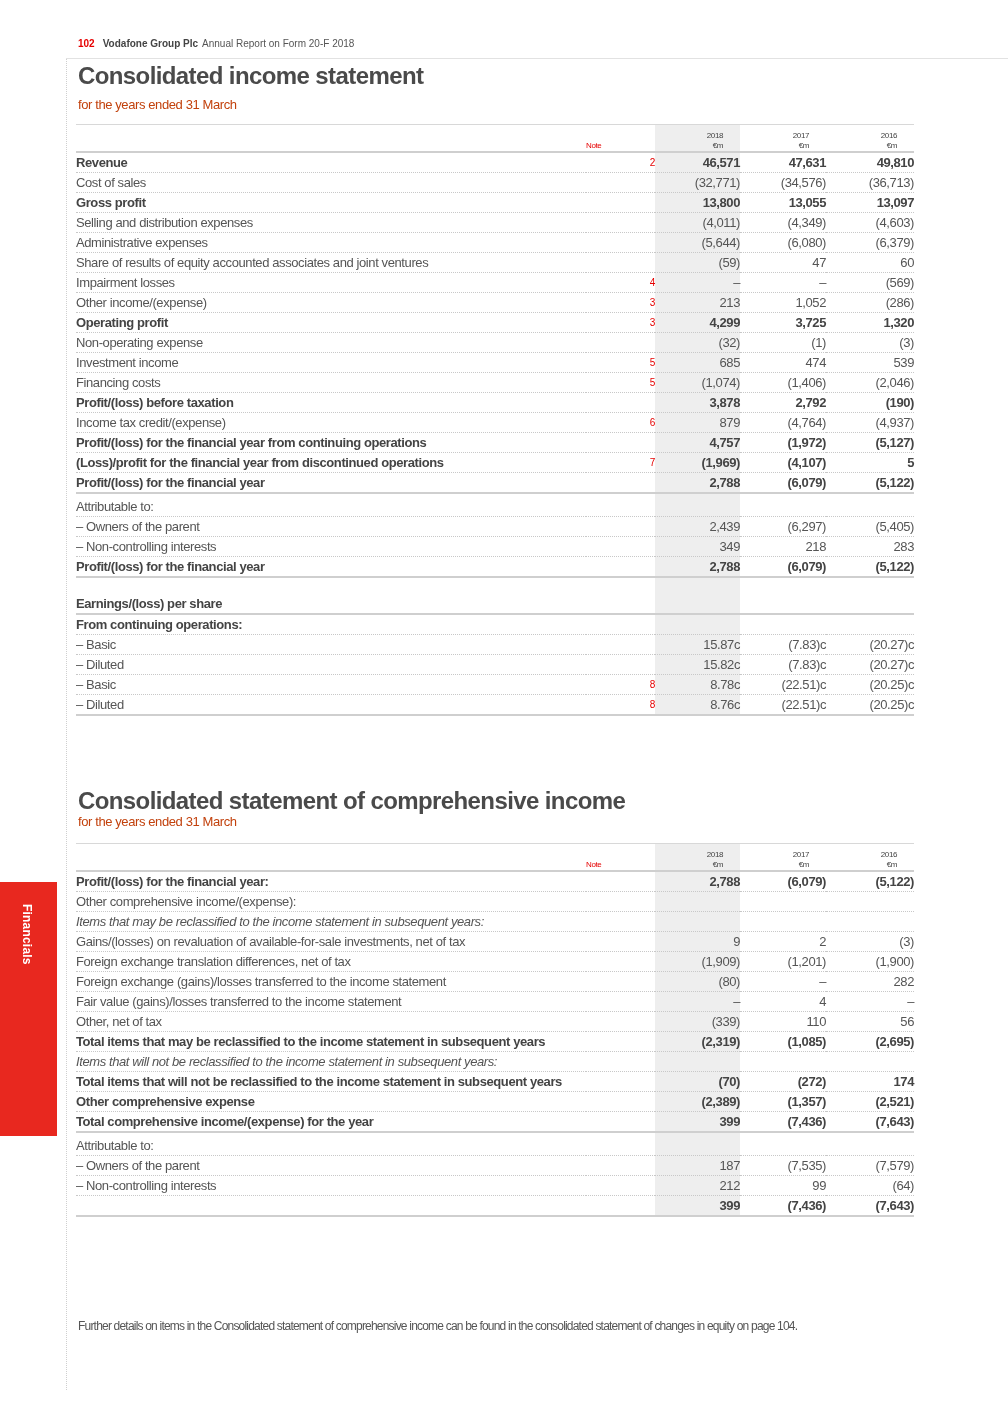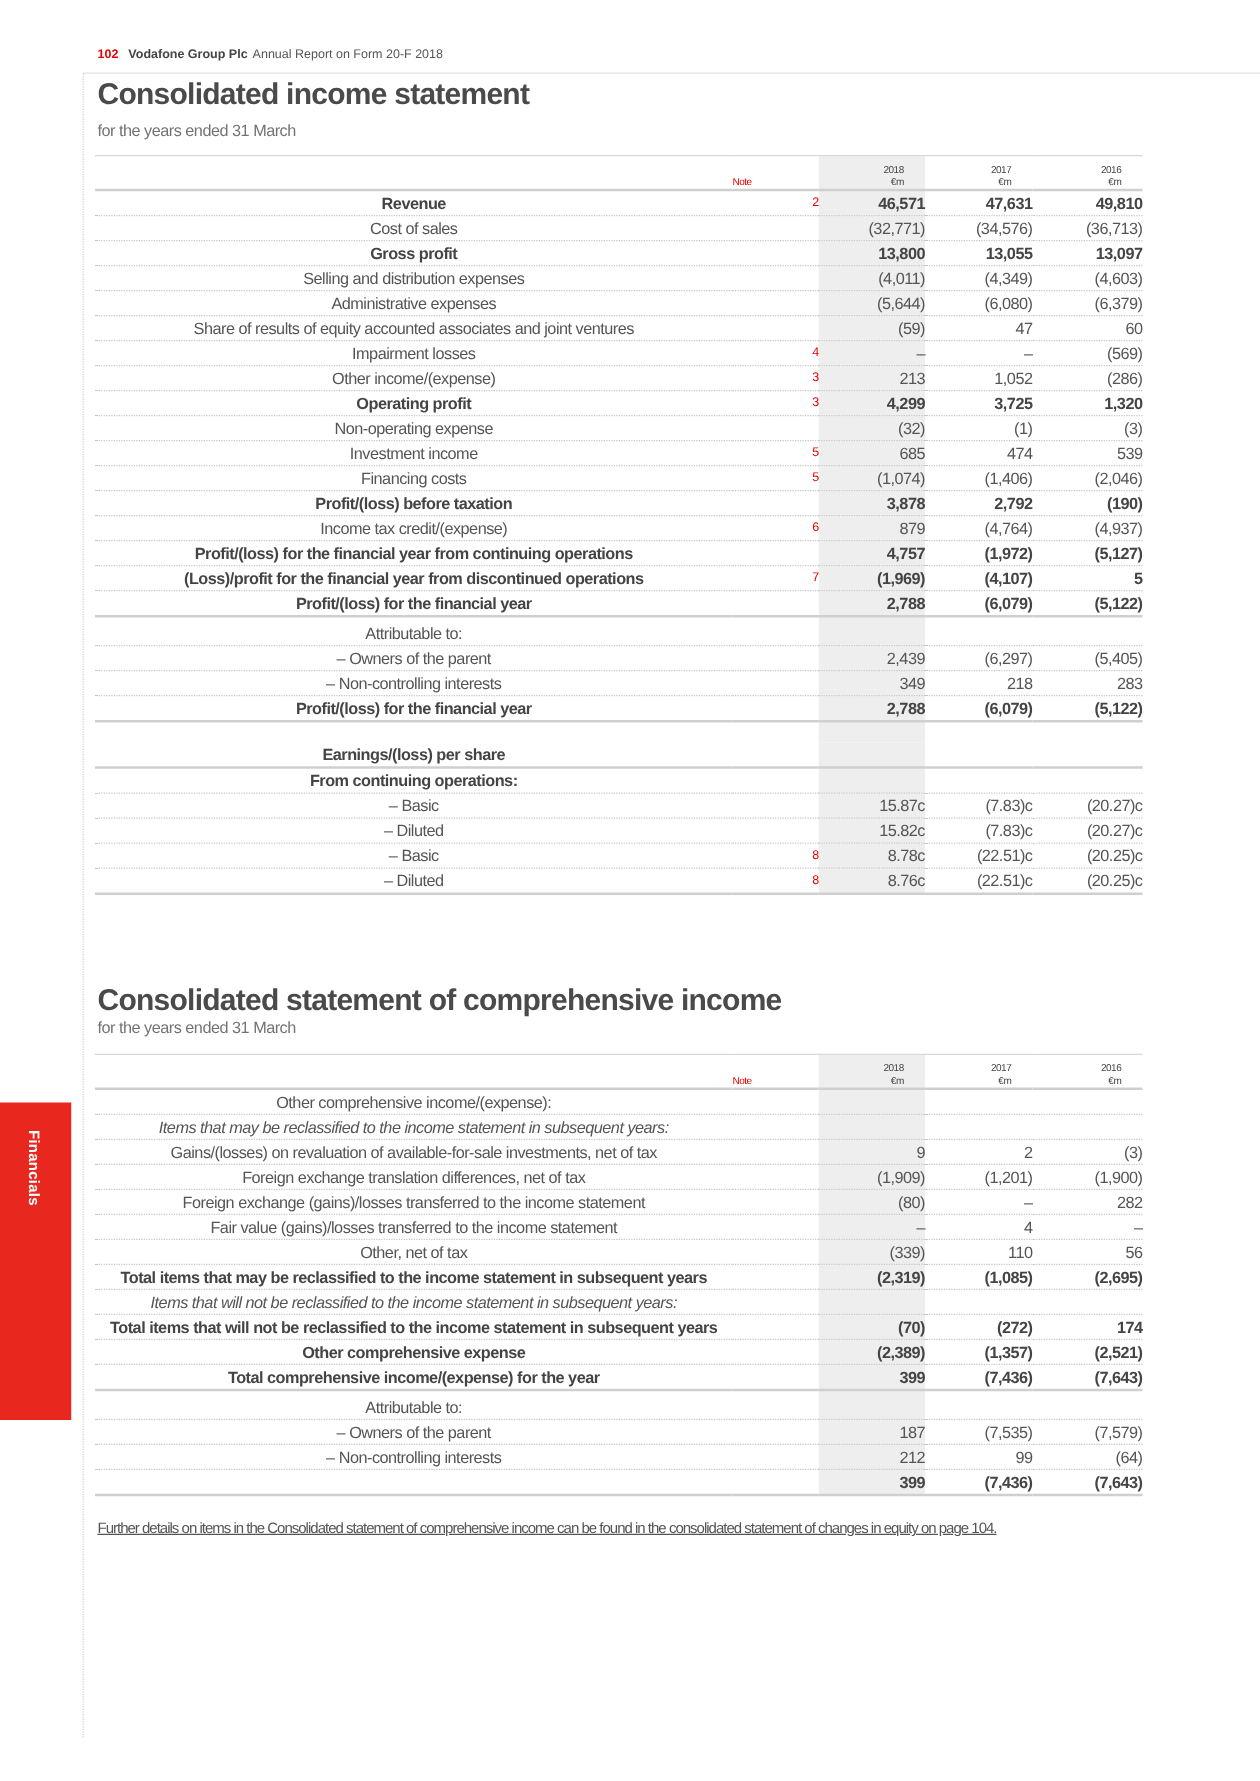--- a/index.html
+++ b/index.html
@@ -7,37 +7,37 @@
          font-family:"Liberation Sans", sans-serif; color:#555; }
   .left-rule { position:absolute; left:66px; top:58px; width:0; height:1332px; border-left:1px dotted #cfcfcf; }
   .top-rule { position:absolute; left:66px; top:58px; width:942px; border-top:1px solid #e2e2e2; }
   .running-head { position:absolute; left:78px; top:38px; font-size:10px; color:#555; white-space:nowrap; }
   .running-head .pg { color:#e60000; font-weight:bold; margin-right:8px; }
   .running-head .co { font-weight:bold; color:#444; margin-right:4px; }
   .side-tab { position:absolute; left:0; top:882px; width:57px; height:254px; background:#e8281f; }
   .side-tab span { position:absolute; left:20px; top:22px; color:#fff; font-weight:bold; font-size:12px;
                    writing-mode:vertical-rl; letter-spacing:0.2px; }
   h1 { position:absolute; left:78px; margin:0; font-size:24px; font-weight:bold; color:#4a4a4a; letter-spacing:-0.6px; white-space:nowrap; }
-  .sub { position:absolute; left:78px; font-size:13px; color:#737373; letter-spacing:-0.4px; white-space:nowrap; }
+  .sub { position:absolute; left:78px; font-size:13px; color:#c2410c; letter-spacing:-0.4px; white-space:nowrap; }
   table.fin { position:absolute; left:76px; width:838px; border-collapse:collapse; font-size:13px; letter-spacing:-0.4px; }
   table.fin td, table.fin th { padding:0; height:19px; line-height:19px; white-space:nowrap; border-bottom:1px dotted #c8c8c8; }
   table.fin thead th { border-top:1px solid #d8d8d8; border-bottom:2px solid #cfcfcf; height:26px; font-weight:normal; vertical-align:bottom; }
   table.fin thead th.year { font-size:8px; line-height:10px; text-align:right; padding-right:17px; color:#444; }
   table.fin thead th.note-h { font-size:8px; color:#e60000; text-align:left; padding-right:18px; line-height:10px; }
   col.c-label { width:510px; } col.c-note { width:69px; } col.c-y18 { width:85px; } col.c-y17 { width:86px; } col.c-y16 { width:88px; }
-  td.lab { text-align:center; color:#555; }
+  td.lab { text-align:left; color:#555; }
   td.note { text-align:right; padding-right:6px; color:#e60000; font-size:10px; }
   td.num { text-align:right; padding-right:3px; color:#555; }
   .y18 { background:#eeeeee; }
   tr.bold td.lab, tr.bold td.num { font-weight:bold; color:#444; }
   tr.ital td.lab { font-style:italic; }
   tr.total td { border-bottom:2px solid #cfcfcf; }
   tr.gap td { border-bottom:none; height:16px; }
   tr.gapb td { border-bottom:1px dotted #c8c8c8; height:22px; vertical-align:bottom; }
-  .footnote { position:absolute; left:78px; top:1215px; font-size:12px; color:#555; letter-spacing:-0.8px; white-space:nowrap;text-decoration:underline; }
+  .footnote { position:absolute; left:78px; top:1319px; font-size:12px; color:#555; letter-spacing:-0.8px; white-space:nowrap; }
 </style>
 </head>
 <body>
 
 <div class="left-rule"></div>
 
 <div class="running-head">
   <span class="pg">102</span><span class="co">Vodafone Group Plc</span><span>Annual Report on Form 20-F 2018</span>
 </div>
 <div class="top-rule"></div>
@@ -280,20 +280,27 @@
   <thead>
     <tr>
       <th></th>
       <th class="note-h">Note</th>
       <th class="year y18"><span>2018</span><br><span>€m</span></th>
       <th class="year"><span>2017</span><br><span>€m</span></th>
       <th class="year"><span>2016</span><br><span>€m</span></th>
     </tr>
   </thead>
   <tbody id="ci-body">
+      <tr class="bold">
+        <td class="lab">Profit/(loss) for the financial year:</td>
+        <td class="note"></td>
+        <td class="num y18">2,788</td>
+        <td class="num">(6,079)</td>
+        <td class="num">(5,122)</td>
+      </tr>
       <tr>
         <td class="lab">Other comprehensive income/(expense):</td>
         <td class="note"></td>
         <td class="num y18"></td>
         <td class="num"></td>
         <td class="num"></td>
       </tr>
       <tr class="ital">
         <td class="lab">Items that may be reclassified to the income statement in subsequent years:</td>
         <td class="note"></td>

